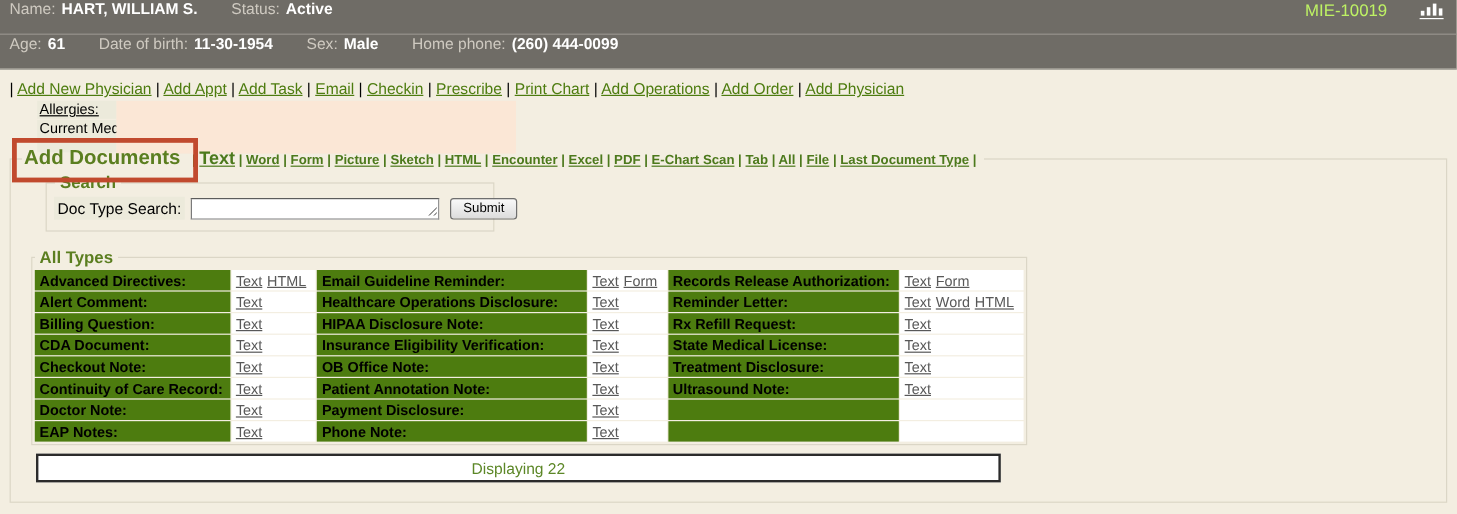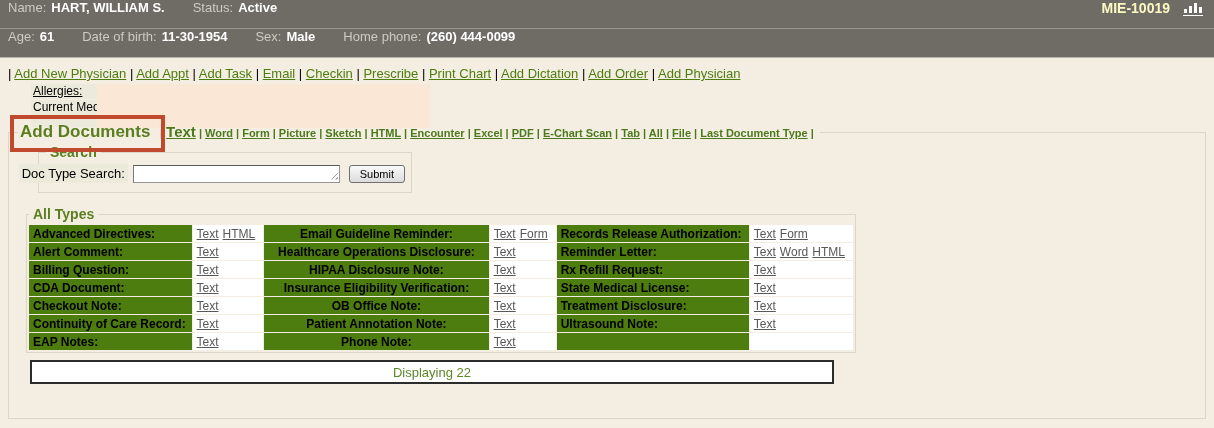--- a/index.html
+++ b/index.html
@@ -13,21 +13,21 @@
   
   .topbar {
     background:#6f6c66; height:29px; display:flex; 
     padding:0 10px 0 8px; font-size:13px; white-space:nowrap;
   }
   #bar1 { border-bottom:1px solid #9a978f; }
   #bar2 { border-bottom:1px solid #b5b2aa; }
   .topbar .lbl { color:#cfcac1; margin-right:5px; }
   .topbar .val { color:#ffffff; font-weight:bold; margin-right:28px; }
   .topbar .spacer { flex:1; }
-  .chart-id { color:#fef9c3; font-size:14px; margin-right:12px;font-weight:bold; }
+  .chart-id { color:#bef264; font-size:14px; margin-right:26px; }
   .chart-icon { display:inline-block; vertical-align:middle; }
   
   .quicknav { margin:8px 0 2px 8px; font-size:13px; }
   .quicknav a { color:#4d7c0f; text-decoration:underline; }
   
   .summary { margin:3px 0 0 31px; display:flex; align-items:flex-end; height:44px; }
   .sum-labels { display:flex; flex-direction:column; width:66px; flex:none; }
   .sum-label {
     background:#eceadb; font-size:12px; line-height:14px; height:15px;
     padding:0 2px; margin-bottom:1px; white-space:nowrap;
@@ -46,21 +46,21 @@
   .annotation {
     position:absolute; left:-10px; top:-7px; right:-15px; bottom:-10px;
     border:4px solid #c14a2e; pointer-events:none;
   }
   .type-links { font-size:11px; font-weight:bold; color:#4c791c; margin-left:6px; }
   .type-links a { color:#4c791c; text-decoration:underline; }
   .type-links a.first { font-size:15px; }
   
   #search-fieldset { width:374px; margin-left:20px; padding:2px 6px 9px 6px; }
   .section-legend { font-size:14px; font-weight:bold; color:#5b7e20; padding:0 4px; margin-left:1px; }
-  .search-row { display:flex; align-items:center; font-size:13px; margin-top:2px;justify-content:flex-end; }
+  .search-row { display:flex; align-items:center; font-size:13px; margin-top:2px; }
   .search-label { background:#eceadb; padding:2px 3px; white-space:nowrap; }
   .input-wrap { position:relative; margin-left:5px; }
   .search-input {
     width:207px; height:18px; background:#fff; font-size:12px; padding:1px 3px;
     border:1px solid #949494; border-top-color:#5c5c5c; border-left-color:#7a7a7a;
   }
   .grip {
     position:absolute; right:2px; bottom:3px; width:8px; height:8px;
     background:repeating-linear-gradient(135deg,#9a9a9a 0 1px,transparent 1px 3px);
     clip-path:polygon(100% 0,100% 100%,0 100%); pointer-events:none;
@@ -71,21 +71,21 @@
     background:linear-gradient(#f9f9f9,#dcdcdc); border:1px solid #6f6f6f; border-radius:3px;
   }
   
   #alltypes-fieldset { width:830px; margin-top:13px; margin-left:8px; padding:2px 1px 1px 1px; }
   .doc-table { border-collapse:separate; border-spacing:1px; font-size:12px; }
   .doc-table td { height:17px; padding:0 4px; white-space:nowrap; }
   .doc-table td.lbl { background:#4d7c0f; font-weight:bold; }
   .doc-table td.lnk { background:#ffffff; }
   .doc-table td.lnk a { color:#585858; text-decoration:underline; margin-right:4px; }
   .doc-table td.c0 { width:166px; } .doc-table td.c1 { width:66px; }
-  .doc-table td.c2 { width:260px;text-align:center; } .doc-table td.c3 { width:58px; }
+  .doc-table td.c2 { width:260px; } .doc-table td.c3 { width:58px; }
   .doc-table td.c4 { width:198px; } .doc-table td.c5 { width:102px; }
   
   .display-box {
     margin:7px 0 0 12px; width:804px; border:2px solid #2b2b2b; background:#fff;
     text-align:center; font-size:13px; color:#5c8727; padding:3px 0 2px;
   }
 </style>
 </head>
 <body>
 
@@ -111,21 +111,21 @@
   <span class="lbl">Age:</span>
   <span class="val">61</span>
   <span class="lbl">Date of birth:</span>
   <span class="val">11-30-1954</span>
   <span class="lbl">Sex:</span>
   <span class="val">Male</span>
   <span class="lbl">Home phone:</span>
   <span class="val">(260) 444-0099</span>
 </div>
 
-<div class="quicknav">| <a href="#">Add New Physician</a> | <a href="#">Add Appt</a> | <a href="#">Add Task</a> | <a href="#">Email</a> | <a href="#">Checkin</a> | <a href="#">Prescribe</a> | <a href="#">Print Chart</a> | <a href="#">Add Dictation</a> | <a href="#">Add Order</a> | <a href="#">Add Physician</a></div>
+<div class="quicknav">| <a href="#">Add New Physician</a> | <a href="#">Add Appt</a> | <a href="#">Add Task</a> | <a href="#">Email</a> | <a href="#">Checkin</a> | <a href="#">Prescribe</a> | <a href="#">Print Chart</a> | <a href="#">Add Operations</a> | <a href="#">Add Order</a> | <a href="#">Add Physician</a></div>
 
 <div class="summary">
   <div class="sum-labels">
     <div class="sum-label"><a href="#">Allergies:</a></div>
     <div class="sum-label"><span>Current Meds:</span></div>
     <div class="sum-label small"></div>
   </div>
   <div class="peach-block"></div>
 </div>
 
@@ -196,20 +196,28 @@
           </tr>
           <tr>
             <td class="lbl c0">Continuity of Care Record:</td>
             <td class="lnk c1"><a href="#">Text</a></td>
             <td class="lbl c2">Patient Annotation Note:</td>
             <td class="lnk c3"><a href="#">Text</a></td>
             <td class="lbl c4">Ultrasound Note:</td>
             <td class="lnk c5"><a href="#">Text</a></td>
           </tr>
           <tr>
+            <td class="lbl c0">Doctor Note:</td>
+            <td class="lnk c1"><a href="#">Text</a></td>
+            <td class="lbl c2">Payment Disclosure:</td>
+            <td class="lnk c3"><a href="#">Text</a></td>
+            <td class="lbl c4"></td>
+            <td class="lnk c5"></td>
+          </tr>
+          <tr>
             <td class="lbl c0">EAP Notes:</td>
             <td class="lnk c1"><a href="#">Text</a></td>
             <td class="lbl c2">Phone Note:</td>
             <td class="lnk c3"><a href="#">Text</a></td>
             <td class="lbl c4"></td>
             <td class="lnk c5"></td>
           </tr>
         </tbody>
       </table>
   </fieldset>

